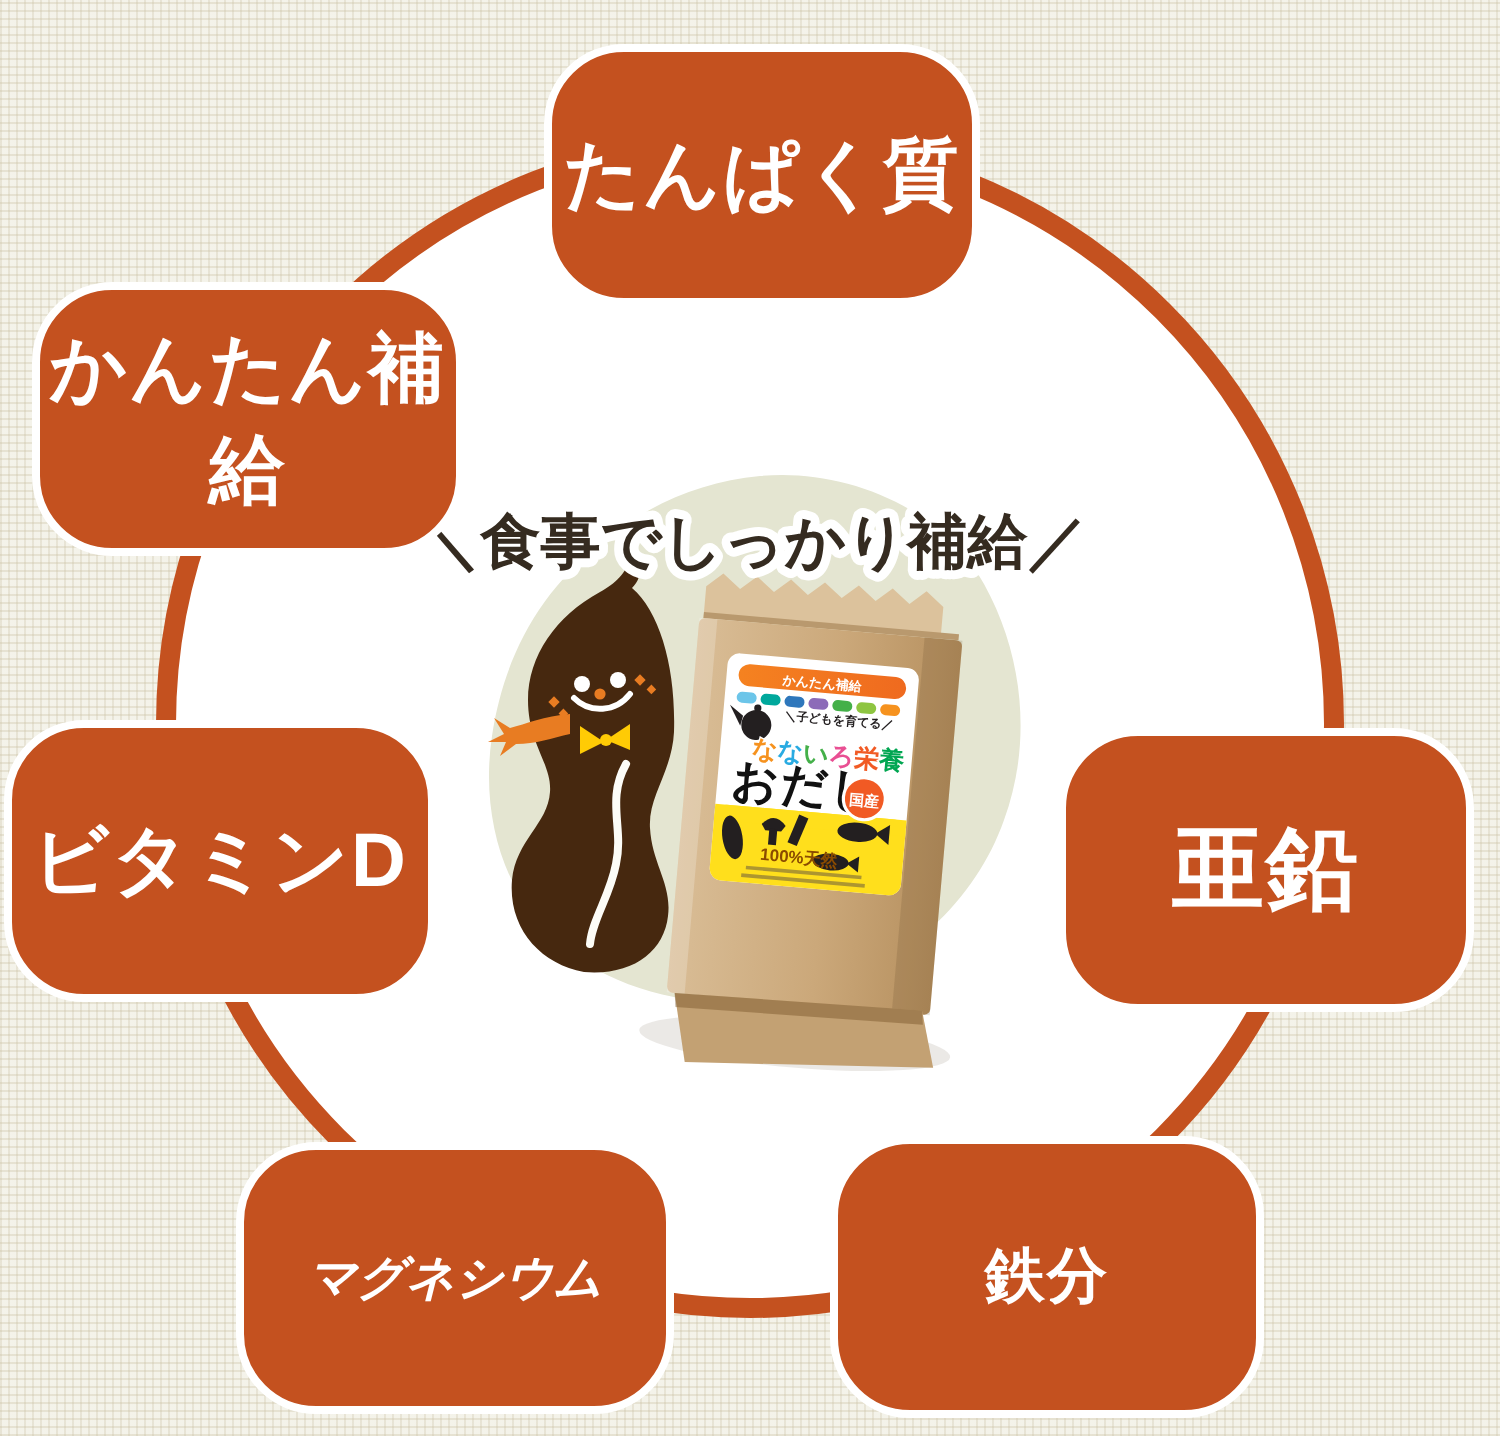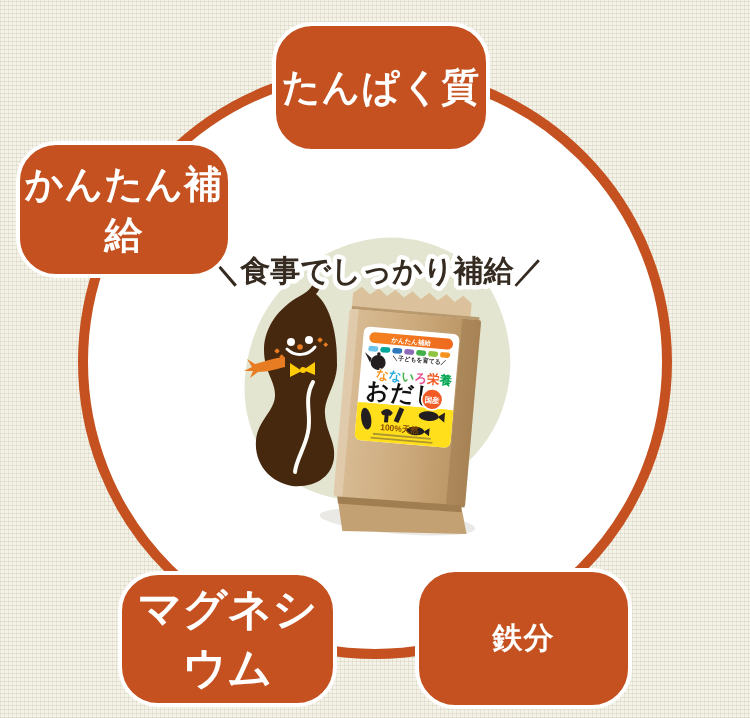--- a/index.html
+++ b/index.html
@@ -28,21 +28,21 @@
     display:flex;align-items:center;justify-content:center;
     color:#ffffff;font-weight:bold;
     letter-spacing:1px;
     text-align:center;
   }
   .b-protein  {left:272px;top:22px; width:218px;height:131px;font-size:38px;text-align:right;}
   .b-calcium  {left:16px; top:141px;width:216px;height:137px;font-size:38px;}
   .b-dha      {left:518px;top:143px;width:214px;height:138px;font-size:44px;letter-spacing:2px;}
   .b-vitamind {left:2px;  top:360px;width:216px;height:141px;font-size:38px;}
   .b-zinc     {left:529px;top:364px;width:208px;height:142px;font-size:46px;}
-  .b-magnesium{left:118px;top:571px;width:219px;height:136px;font-size:44px;letter-spacing:0;}
+  .b-magnesium{left:118px;top:571px;width:219px;height:136px;font-size:24px;letter-spacing:0;font-style:italic;}
   .b-iron     {left:415px;top:568px;width:217px;height:141px;font-size:30px;}
 </style>
 </head>
 <body>
 
 <div class="stage">
 
   <svg class="scene" viewBox="0 0 750 718" aria-hidden="true">
     <defs>
       <linearGradient id="gPouch" x1="0" y1="0" x2="1" y2="0">
@@ -157,20 +157,26 @@
 
     <text x="377" y="281" text-anchor="middle" font-size="30" font-weight="bold" fill="#352b20" stroke="#ffffff" stroke-width="9" paint-order="stroke" stroke-linejoin="round">＼食事でしっかり補給／</text>
   </svg>
 
   <div class="badge b-protein">
       <span>たんぱく質</span>
     </div>
   <div class="badge b-calcium">
       <span>かんたん補給</span>
     </div>
+  <div class="badge b-vitamind">
+      <span>ビタミンD</span>
+    </div>
+  <div class="badge b-zinc">
+      <span>亜鉛</span>
+    </div>
   <div class="badge b-magnesium">
       <span>マグネシウム</span>
     </div>
   <div class="badge b-iron">
       <span>鉄分</span>
     </div>
 
 </div>
 
 </body></html>

